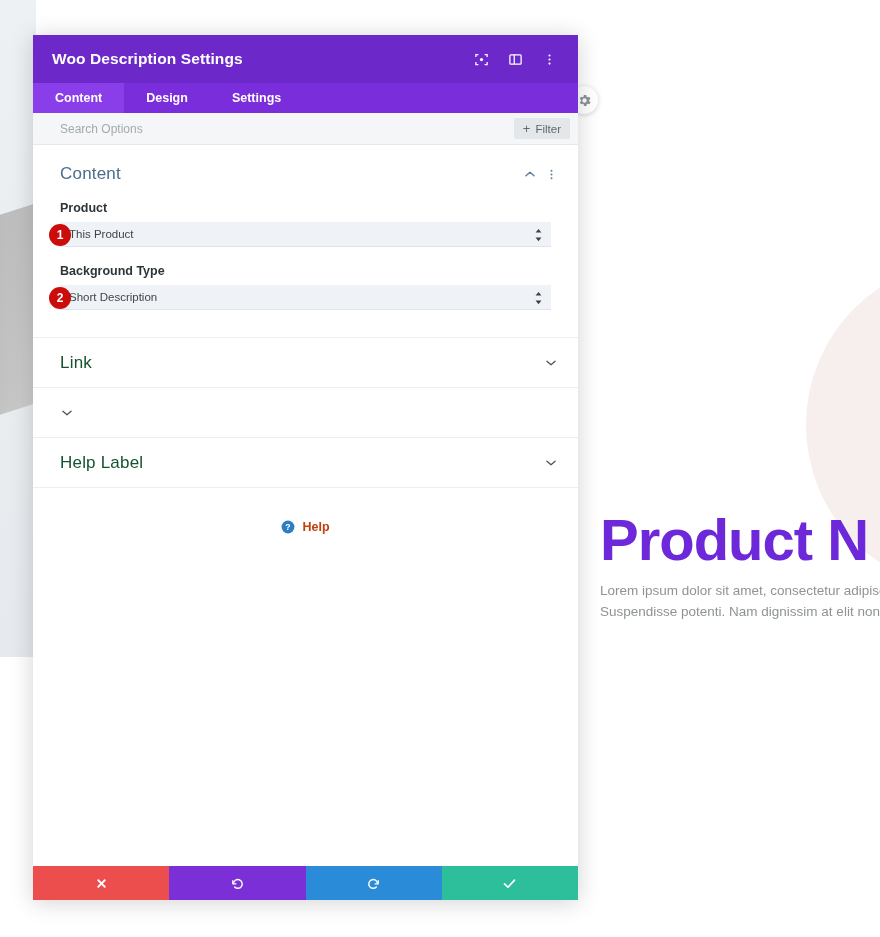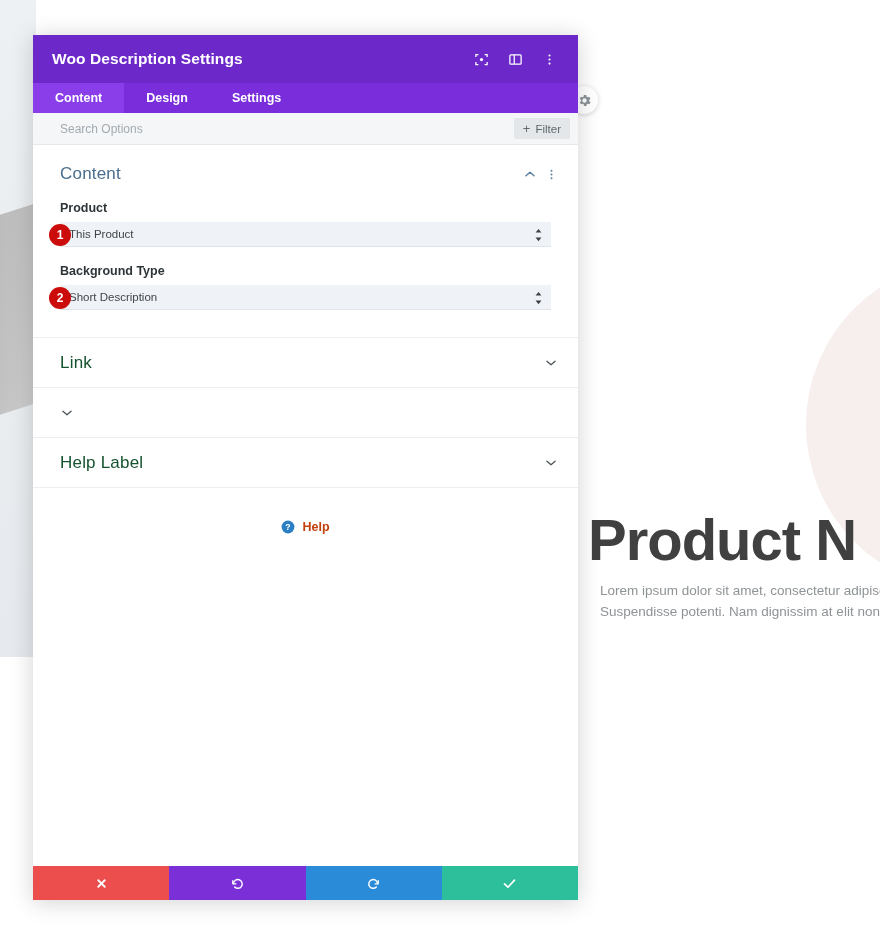--- a/index.html
+++ b/index.html
@@ -41,24 +41,24 @@
   }
   .canvas-circle {
     position: absolute;
     left: 770px; top: 260px;
     width: 330px; height: 330px;
     border-radius: 50%;
     background: #f6efed;
   }
   .canvas-product-title {
     position: absolute;
-    left: 588px; top: 506px;
+    left: 600px; top: 506px;
     font-size: 58px;
     font-weight: bold;
-    color: #404040;
+    color: #6d28d9;
     letter-spacing: -1px;
     white-space: nowrap;
   }
   .canvas-product-sub {
     position: absolute;
     left: 600px; top: 580px;
     font-size: 13.5px;
     line-height: 21px;
     color: #8e9396;
     white-space: nowrap;

